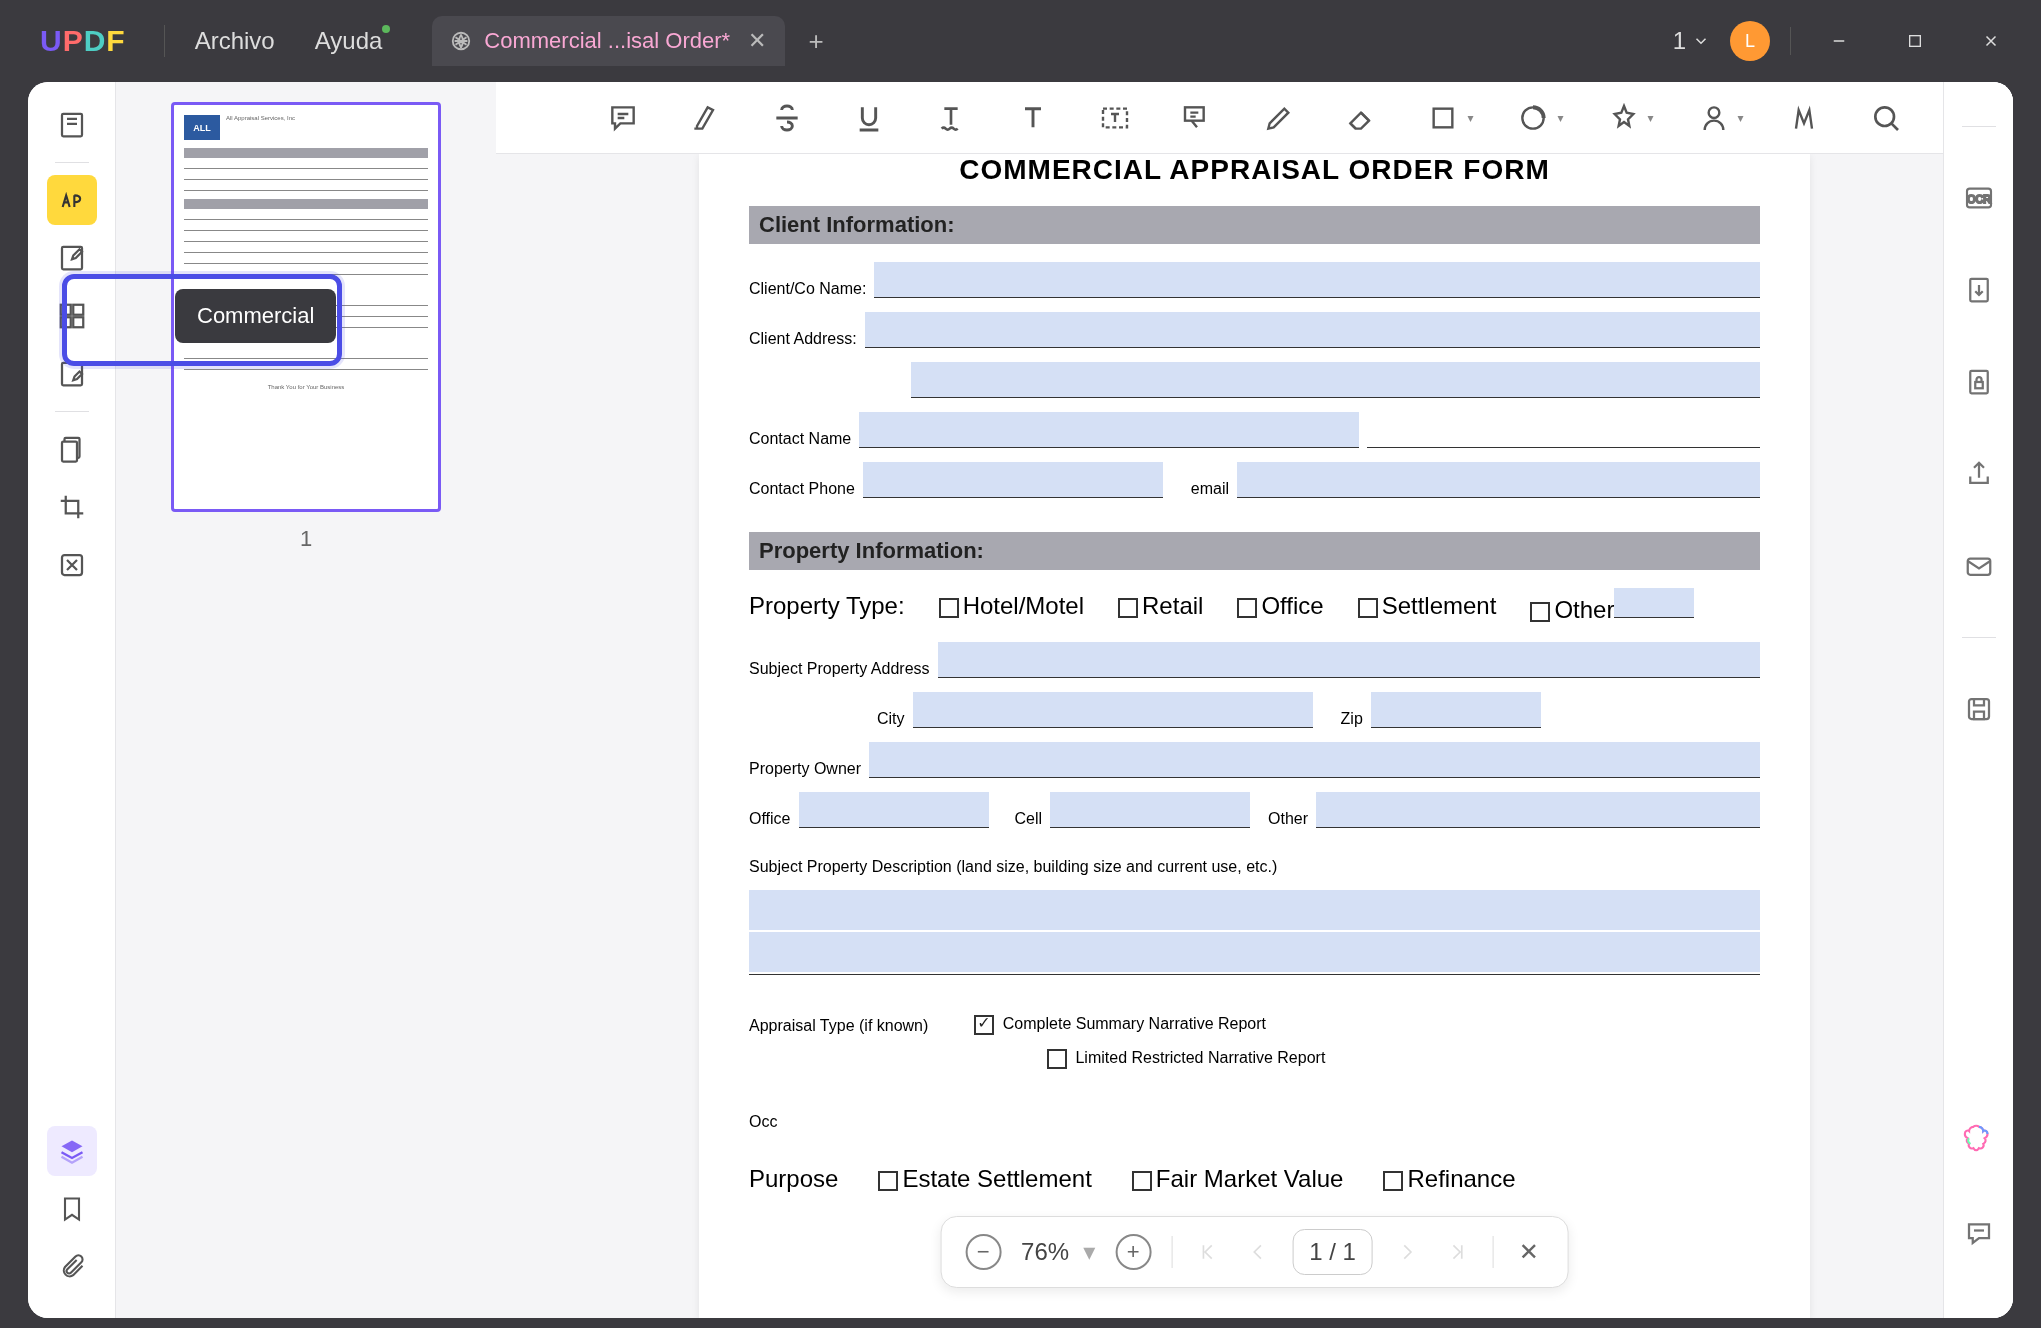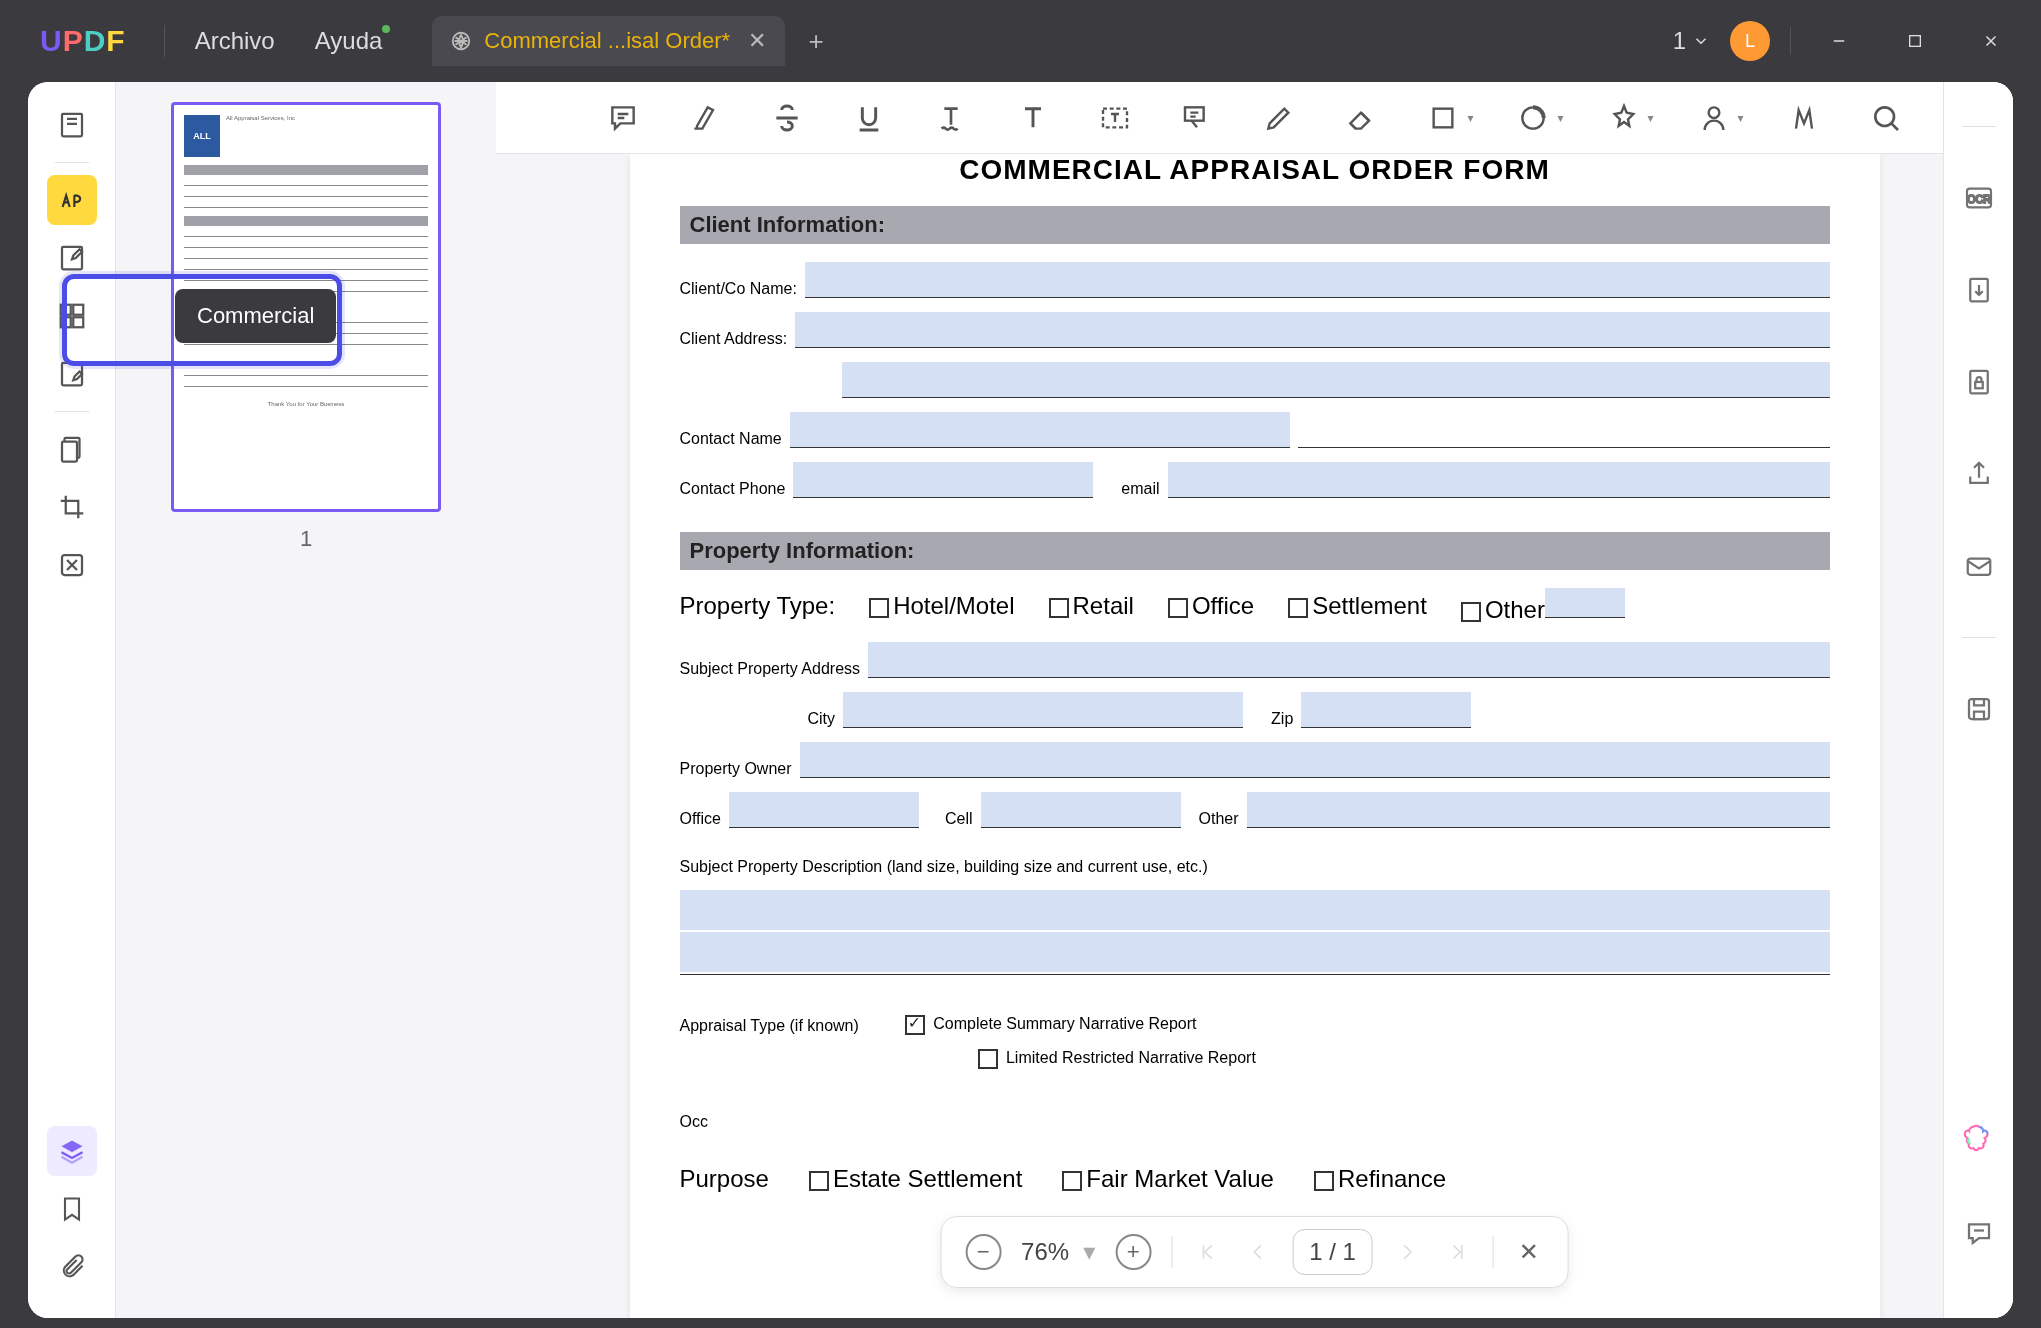--- a/index.html
+++ b/index.html
@@ -9,21 +9,21 @@
 .logo { font-size: 30px; font-weight: 800; letter-spacing: 1px; margin-left: 18px; margin-right: 38px; }
 .logo .u { color: #7a5af5; }
 .logo .p { color: #ff6b6b; }
 .logo .d { color: #4ecdc4; }
 .logo .f { color: #ffd93d; }
 .menu-sep { width: 1px; height: 32px; background: #555; margin-right: 30px; }
 .menu-item { color: #ddd; font-size: 24px; margin-right: 40px; cursor: pointer; position: relative; }
 .menu-dot { position: absolute; top: -2px; right: -8px; width: 8px; height: 8px; background: #5cb85c; border-radius: 50%; }
 .tab { background: #4a494f; border-radius: 10px 10px 0 0; height: 50px; display: flex; align-items: center; padding: 0 18px; margin-left: 10px; }
 .tab-icon { width: 22px; height: 22px; margin-right: 12px; color: #bbb; }
-.tab-title { color: #eab308; font-size: 22px; margin-right: 18px; }
+.tab-title { color: #f9a8d4; font-size: 22px; margin-right: 18px; }
 .tab-close { color: #bbb; font-size: 22px; cursor: pointer; }
 .new-tab { color: #bbb; font-size: 26px; margin-left: 24px; cursor: pointer; }
 .titlebar-right { margin-left: auto; display: flex; align-items: center; gap: 20px; }
 .tab-count { color: #ddd; font-size: 24px; display: flex; align-items: center; gap: 6px; }
 .avatar { width: 40px; height: 40px; background: #ff9933; border-radius: 50%; color: #fff; display: flex; align-items: center; justify-content: center; font-size: 18px; }
 .win-sep { width: 1px; height: 28px; background: #555; }
 .win-btn { width: 56px; height: 40px; display: flex; align-items: center; justify-content: center; color: #ddd; cursor: pointer; }
 
 .app-body { position: absolute; left: 28px; top: 82px; right: 28px; bottom: 10px; background: #f5f5f7; border-radius: 20px; display: flex; overflow: hidden; }
 
@@ -34,33 +34,33 @@
 .rail-spacer { flex: 1; }
 .rail-btn.layers { background: #eeeaff; color: #7a5af5; }
 
 .highlight-box { position: absolute; left: 34px; top: 192px; width: 280px; height: 92px; border: 5px solid #4b4de6; border-radius: 12px; z-index: 100; box-shadow: 0 0 0 3px rgba(75,77,230,0.15); }
 .tooltip { position: absolute; left: 108px; top: 10px; background: #3a3a3f; color: #fff; padding: 14px 22px; border-radius: 8px; font-size: 22px; }
 
 .thumb-panel { width: 380px; background: #f5f5f7; padding: 20px 30px; display: flex; flex-direction: column; align-items: center; }
 .thumb { width: 270px; height: 410px; background: #fff; border: 3px solid #7a5af5; border-radius: 4px; padding: 10px; font-size: 7px; color: #666; overflow: hidden; position: relative; }
 .thumb-num { margin-top: 14px; color: #666; font-size: 22px; }
 .thumb-header { display:flex; gap:6px; }
-.thumb-logo { width:36px; height:42px; background:#2c5aa0; color:#fff; font-size:9px; font-weight:bold; display:flex; align-items:center; justify-content:center; }
+.thumb-logo { width:36px; height:25px; background:#2c5aa0; color:#fff; font-size:9px; font-weight:bold; display:flex; align-items:center; justify-content:center; }
 .thumb-bar { height:10px; background:#a0a0a8; margin-top:8px; }
 .thumb-line { height:1px; background:#888; margin-top:10px; }
 
 .main-area { flex: 1; display: flex; flex-direction: column; background: #f5f5f7; position: relative; }
 .toolbar { height: 72px; background: #fff; border-bottom: 1px solid #e5e5e8; display: flex; align-items: center; justify-content: center; gap: 38px; padding: 0 20px; }
 .tool-btn { width: 44px; height: 44px; display: flex; align-items: center; justify-content: center; color: #555; cursor: pointer; border-radius: 6px; }
 .tool-btn svg { width: 32px; height: 32px; }
 .tool-dd { display: flex; align-items: center; }
 .tool-dd .chev { font-size: 12px; color: #888; margin-left: 2px; }
 
 .doc-scroll { flex: 1; overflow: auto; display: flex; justify-content: center; padding: 0 20px; }
-.page { background: #fff; width: 1250px; padding: 0 50px 60px; box-shadow: 0 2px 8px rgba(0,0,0,0.08); font-family: "Times New Roman", serif; color: #000; }
+.page { background: #fff; width: 1111px; padding: 0 50px 60px; box-shadow: 0 2px 8px rgba(0,0,0,0.08); font-family: "Times New Roman", serif; color: #000; }
 .page-title { text-align: center; font-size: 28px; font-weight: bold; letter-spacing: 1px; margin-bottom: 20px; }
 .section-header { background: #a8a8b0; color: #222; font-weight: bold; font-size: 22px; padding: 6px 10px; margin-bottom: 18px; }
 .form-row { display: flex; align-items: flex-end; margin-bottom: 14px; font-size: 16px; gap: 8px; }
 .form-label { white-space: nowrap; }
 .field { flex: 1; height: 36px; background: #d5e0f5; border-bottom: 1px solid #333; }
 .field.short { flex: 0 0 300px; }
 .field.med { flex: 0 0 400px; }
 .cb { width: 20px; height: 20px; border: 2px solid #333; display: inline-block; margin-right: 4px; vertical-align: middle; }
 .cb.checked::after { content: "✓"; color: #222; font-size: 16px; position: relative; top: -4px; left: 1px; }
 .prop-types { display: flex; gap: 34px; align-items: center; font-size: 24px; margin-bottom: 18px; }

